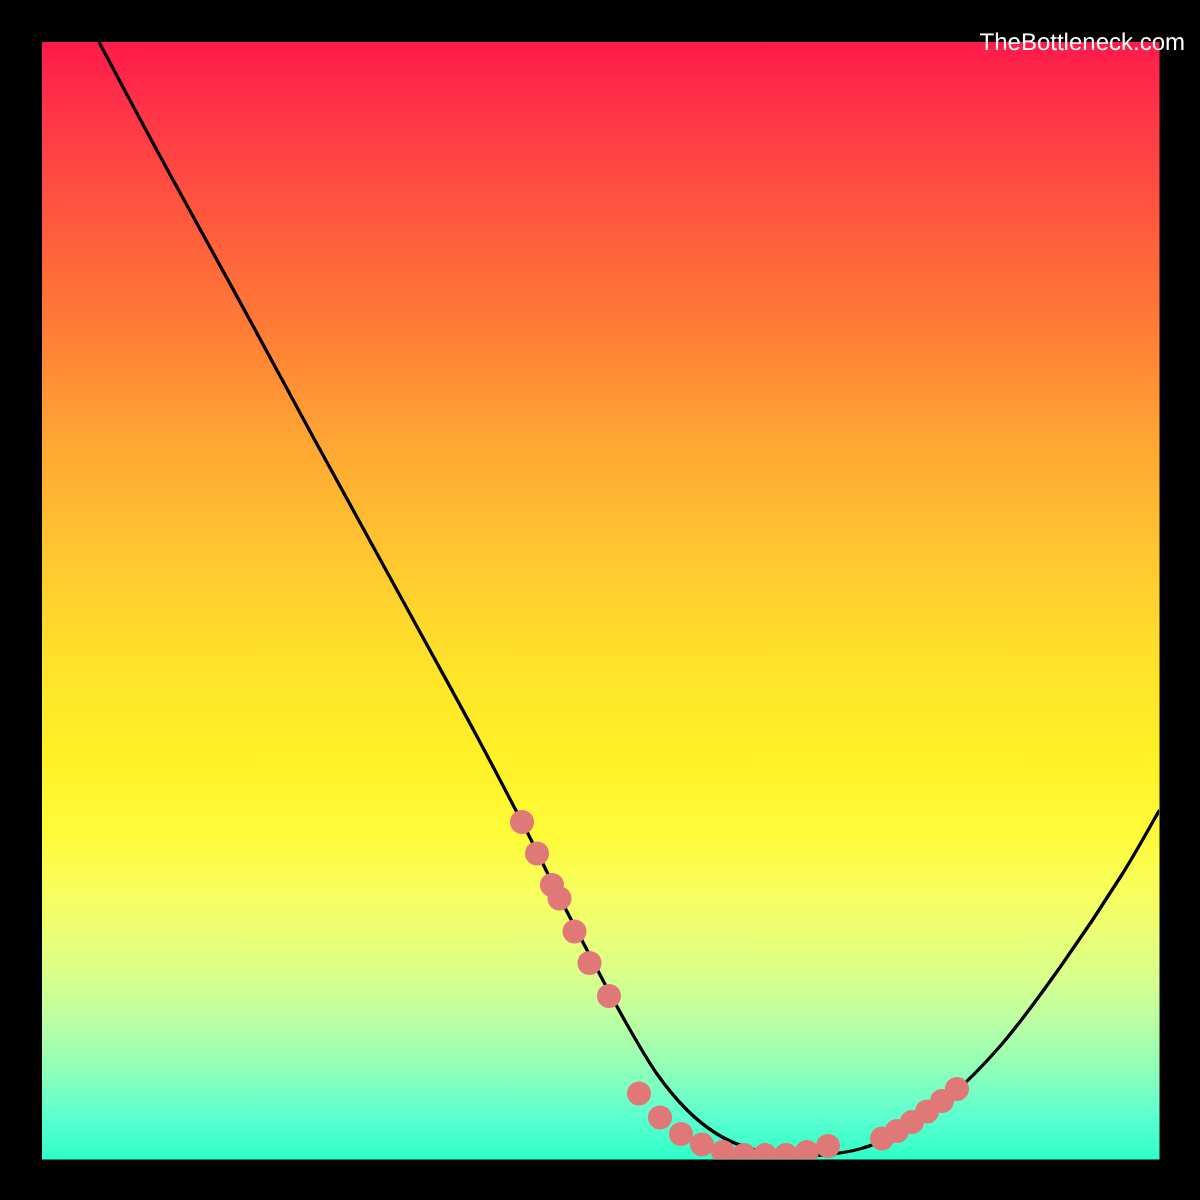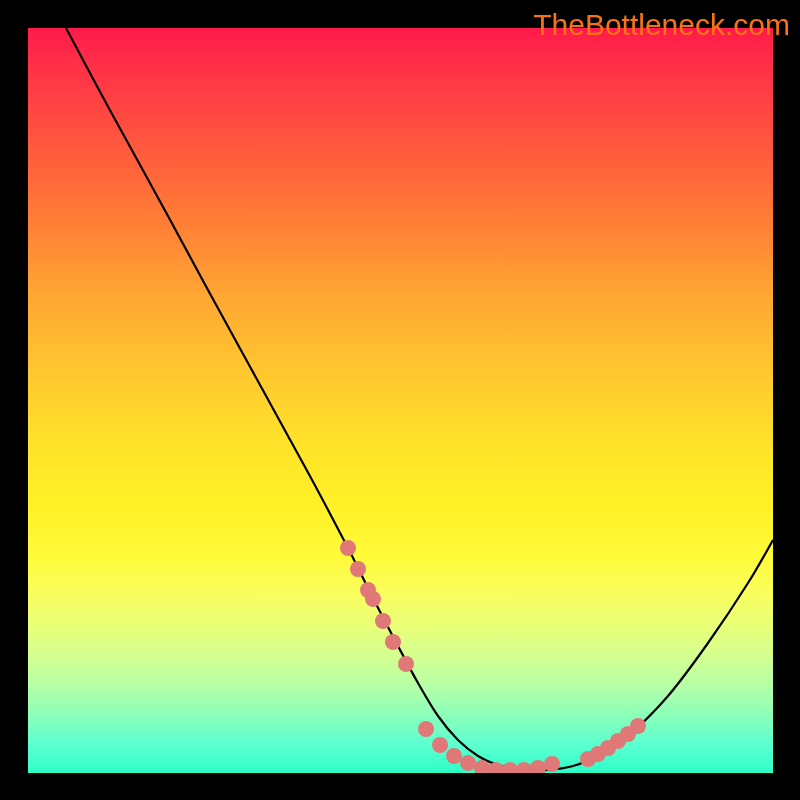--- a/index.html
+++ b/index.html
@@ -6,25 +6,25 @@
     margin: 0;
     padding: 0;
     background: #000;
     width: 800px;
     height: 800px;
     overflow: hidden;
     position: relative;
   }
   .watermark {
     position: absolute;
-    top: 8px;
+    top: 20px;
     right: 10px;
-    color: #f97316;
+    color: #ffffff;
     font-family: Arial, sans-serif;
-    font-size: 30px;
+    font-size: 16px;
     z-index: 10;
   }
   .plot-area {
     position: absolute;
     left: 28px;
     top: 28px;
     width: 745px;
     height: 745px;
     background: linear-gradient(to bottom,
       #ff1a4a 0%,

